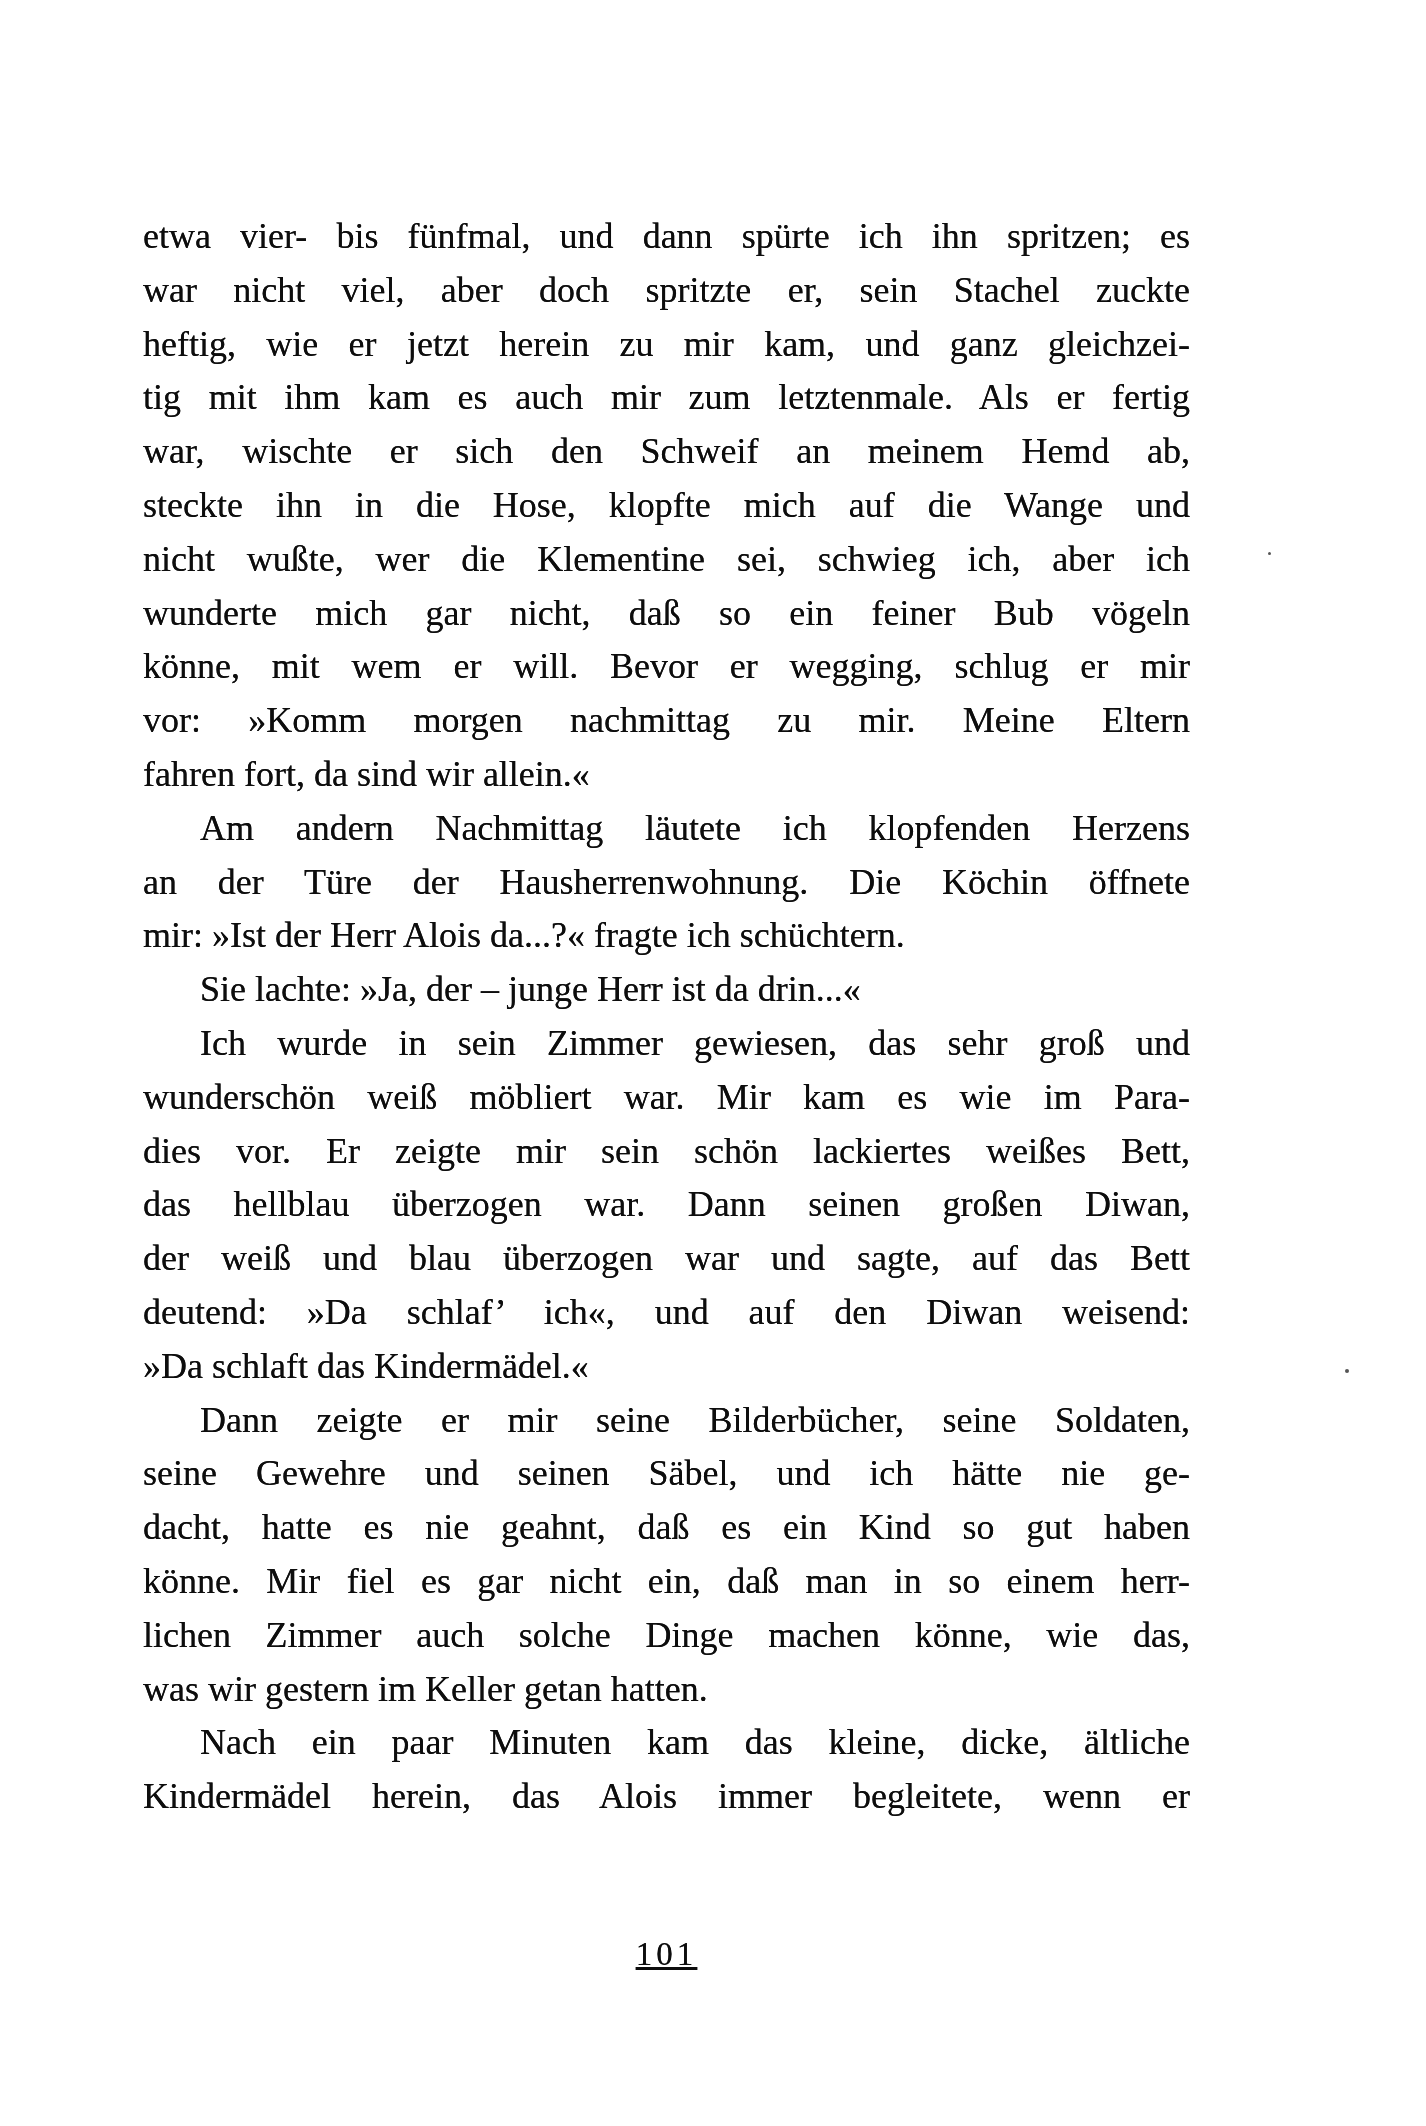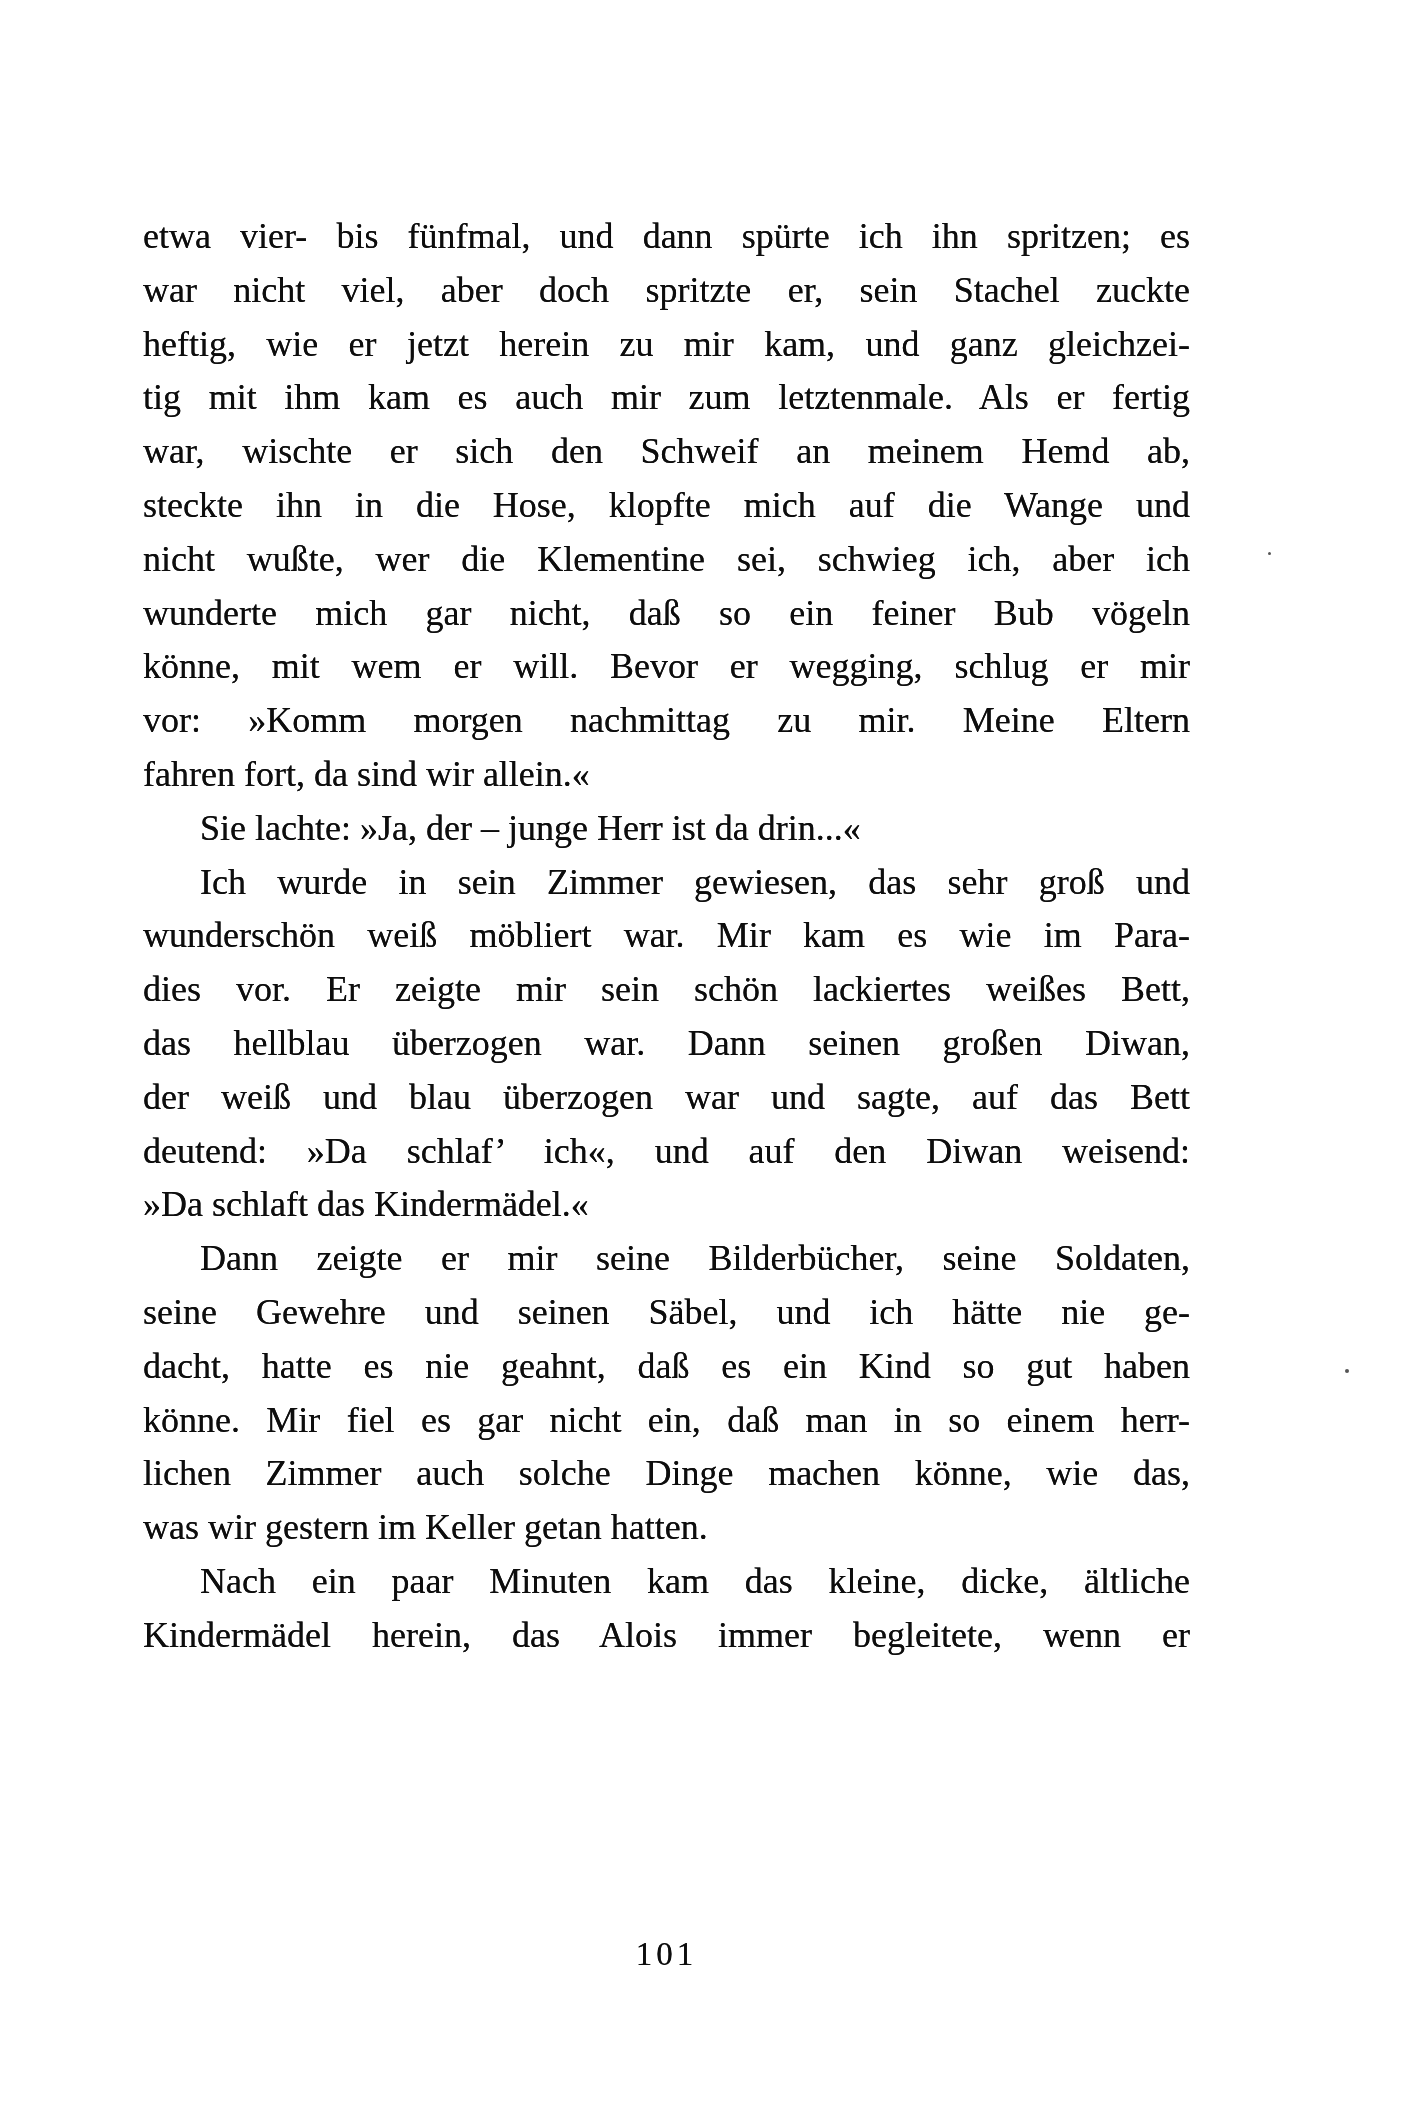--- a/index.html
+++ b/index.html
@@ -47,20 +47,21 @@
     position: absolute;
     left: 143px;
     top: 1936px;
     width: 1047px;
     text-align: center;
     font-size: 33px;
     letter-spacing: 4px;
     color: #0d0d0d;
     text-shadow: 0 0 0.6px rgba(0,0,0,0.85);
     font-variant-numeric: oldstyle-nums;
+    text-decoration: underline;
   }
   .speck {
     position: absolute;
     background: #2a2a2a;
     border-radius: 50%;
     opacity: 0.8;
   }
   .speck1 { left: 1268px; top: 552px; width: 3px; height: 3px; }
   .speck2 { left: 1345px; top: 1369px; width: 4px; height: 4px; }
 </style>
@@ -74,20 +75,25 @@
         <div class="line">war nicht viel, aber doch spritzte er, sein Stachel zuckte</div>
         <div class="line">heftig, wie er jetzt herein zu mir kam, und ganz gleichzei-</div>
         <div class="line">tig mit ihm kam es auch mir zum letztenmale. Als er fertig</div>
         <div class="line">war, wischte er sich den Schweif an meinem Hemd ab,</div>
         <div class="line">steckte ihn in die Hose, klopfte mich auf die Wange und</div>
         <div class="line">nicht wußte, wer die Klementine sei, schwieg ich, aber ich</div>
         <div class="line">wunderte mich gar nicht, daß so ein feiner Bub vögeln</div>
         <div class="line">könne, mit wem er will. Bevor er wegging, schlug er mir</div>
         <div class="line">vor: »Komm morgen nachmittag zu mir. Meine Eltern</div>
         <div class="line last">fahren fort, da sind wir allein.«</div>
+      </div>
+      <div class="para">
+        <div class="line indent">Am andern Nachmittag läutete ich klopfenden Herzens</div>
+        <div class="line">an der Türe der Hausherrenwohnung. Die Köchin öffnete</div>
+        <div class="line last">mir: »Ist der Herr Alois da...?« fragte ich schüchtern.</div>
       </div>
       <div class="para">
         <div class="line indent last">Sie lachte: »Ja, der – junge Herr ist da drin...«</div>
       </div>
       <div class="para">
         <div class="line indent">Ich wurde in sein Zimmer gewiesen, das sehr groß und</div>
         <div class="line">wunderschön weiß möbliert war. Mir kam es wie im Para-</div>
         <div class="line">dies vor. Er zeigte mir sein schön lackiertes weißes Bett,</div>
         <div class="line">das hellblau überzogen war. Dann seinen großen Diwan,</div>
         <div class="line">der weiß und blau überzogen war und sagte, auf das Bett</div>

